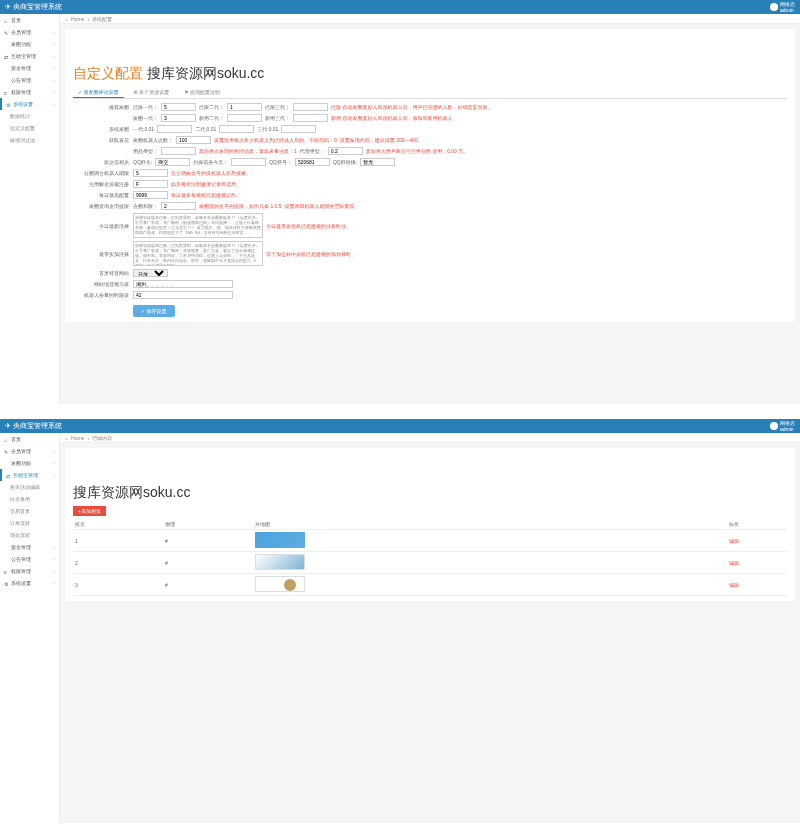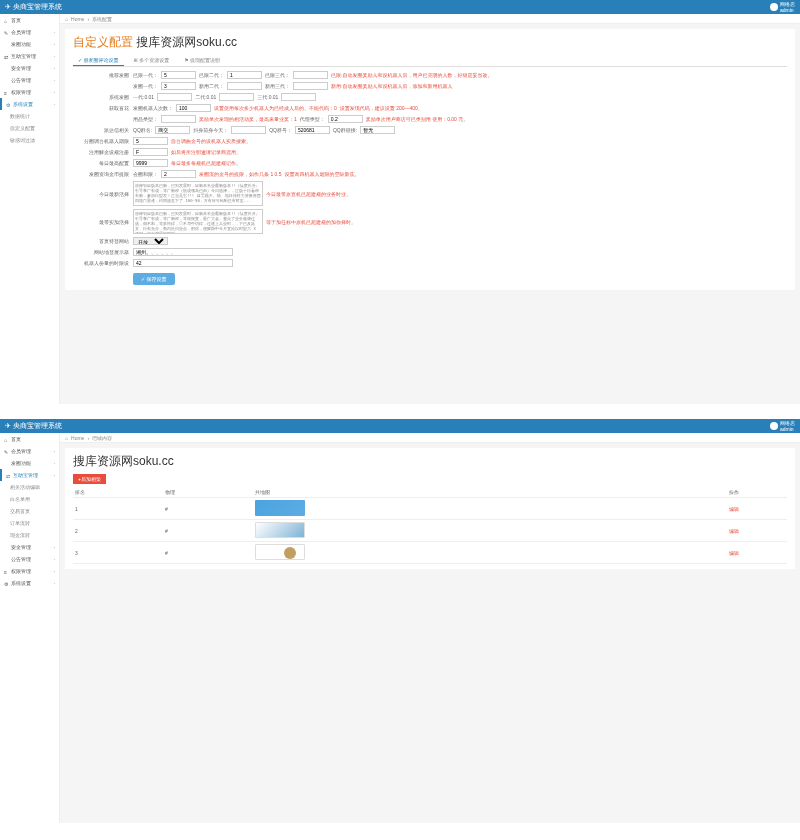--- a/index.html
+++ b/index.html
@@ -14,21 +14,21 @@
     .sidebar { width: 60px; background: #fff; border-right: 1px solid #eee; }
     .sidebar-item { padding: 3px 4px; font-size: 5px; color: #555; display: flex; align-items: center; gap: 2px; cursor: pointer; }
     .sidebar-item.active { border-left: 2px solid #2980b9; color: #2980b9; }
     .sidebar-item.sub { padding-left: 10px; color: #888; font-size: 5px; }
     .sidebar-item .arrow { margin-left: auto; font-size: 4px; color: #aaa; }
     .si-icon { width: 5px; height: 5px; font-size: 5px; }
     
     .main { flex: 1; background: #f5f5f5; padding: 0; }
     .breadcrumb { height: 10px; background: #fff; font-size: 5px; color: #888; padding: 0 5px; display: flex; align-items: center; gap: 3px; border-bottom: 1px solid #eee; }
     .content-card { margin: 5px; background: #fff; padding: 5px 8px; }
-    .page-title { font-size: 12px; color: #333; margin-bottom: 4px; }
+    .page-title { font-size: 14px; color: #333; margin-bottom: 4px; margin-top: 31px; }
     .page-title .highlight { color: #e67e22; }
     
     .tabs { display: flex; gap: 5px; border-bottom: 1px solid #ddd; margin-bottom: 4px; }
     .tab { padding: 2px 5px; font-size: 5px; color: #888; cursor: pointer; }
     .tab.active { color: #2980b9; border-bottom: 1px solid #2980b9; }
     
     .form-row { display: flex; align-items: center; margin-bottom: 3px; }
     .form-label { width: 60px; text-align: right; font-size: 5px; color: #666; padding-right: 4px; }
     .form-controls { display: flex; align-items: center; gap: 3px; flex-wrap: wrap; flex: 1; }
     .sublabel { font-size: 5px; color: #666; }

